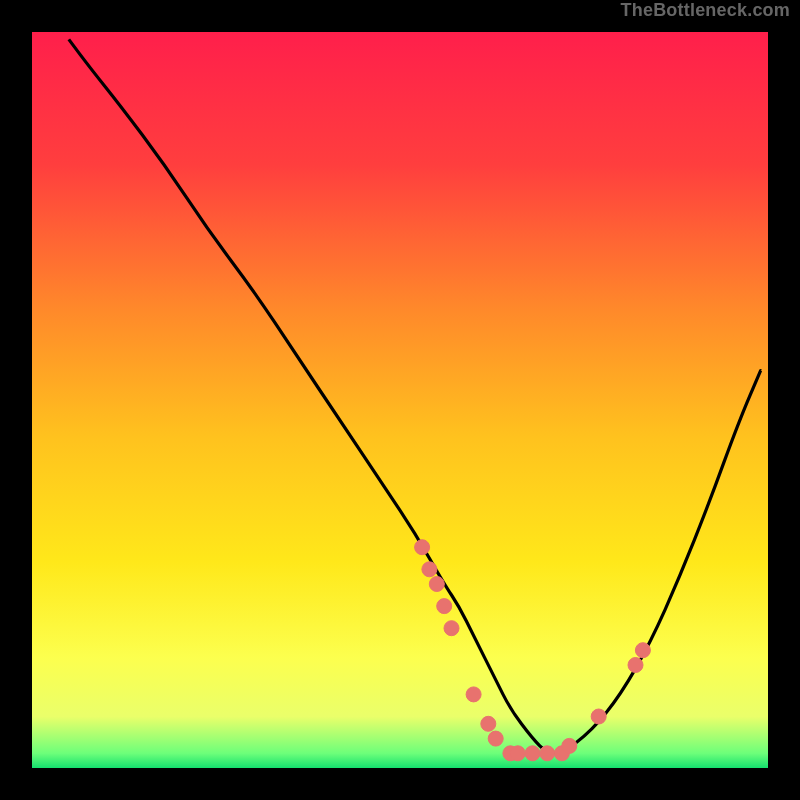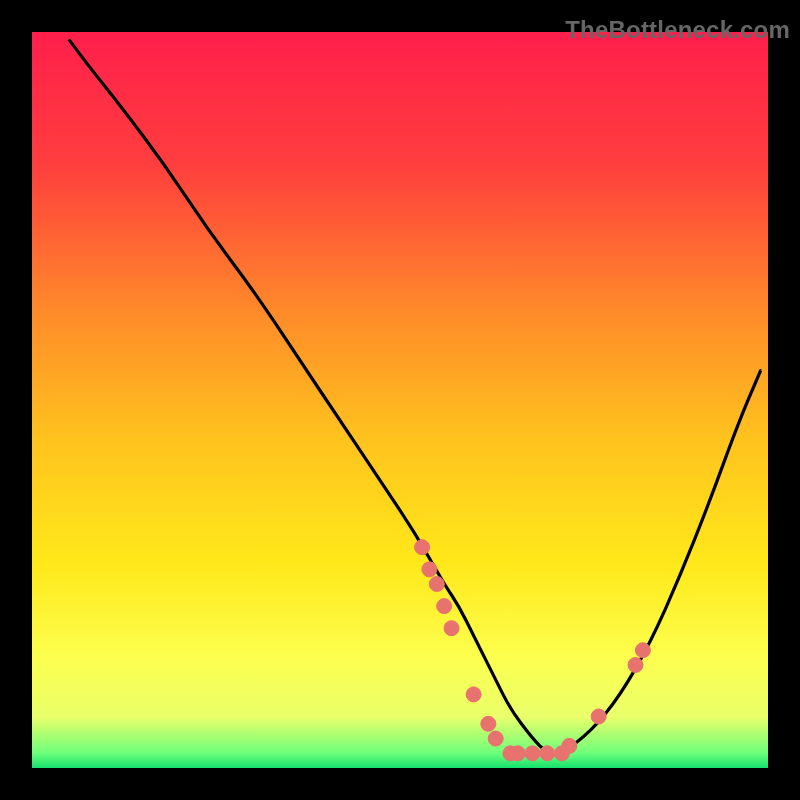--- a/index.html
+++ b/index.html
@@ -11,24 +11,24 @@
     font-family: Arial, Helvetica, sans-serif;
     overflow: hidden;
   }
   .stage {
     position: relative;
     width: 800px;
     height: 800px;
   }
   .watermark {
     position: absolute;
-    top: 16px;
+    top: 0;
     right: 10px;
     color: #666;
-    font-size: 24px;
+    font-size: 18px;
     font-weight: 600;
     letter-spacing: 0.2px;
     pointer-events: none;
   }
   svg { display: block; }
 </style>
 </head>
 <body>
 
 <div class="stage">

